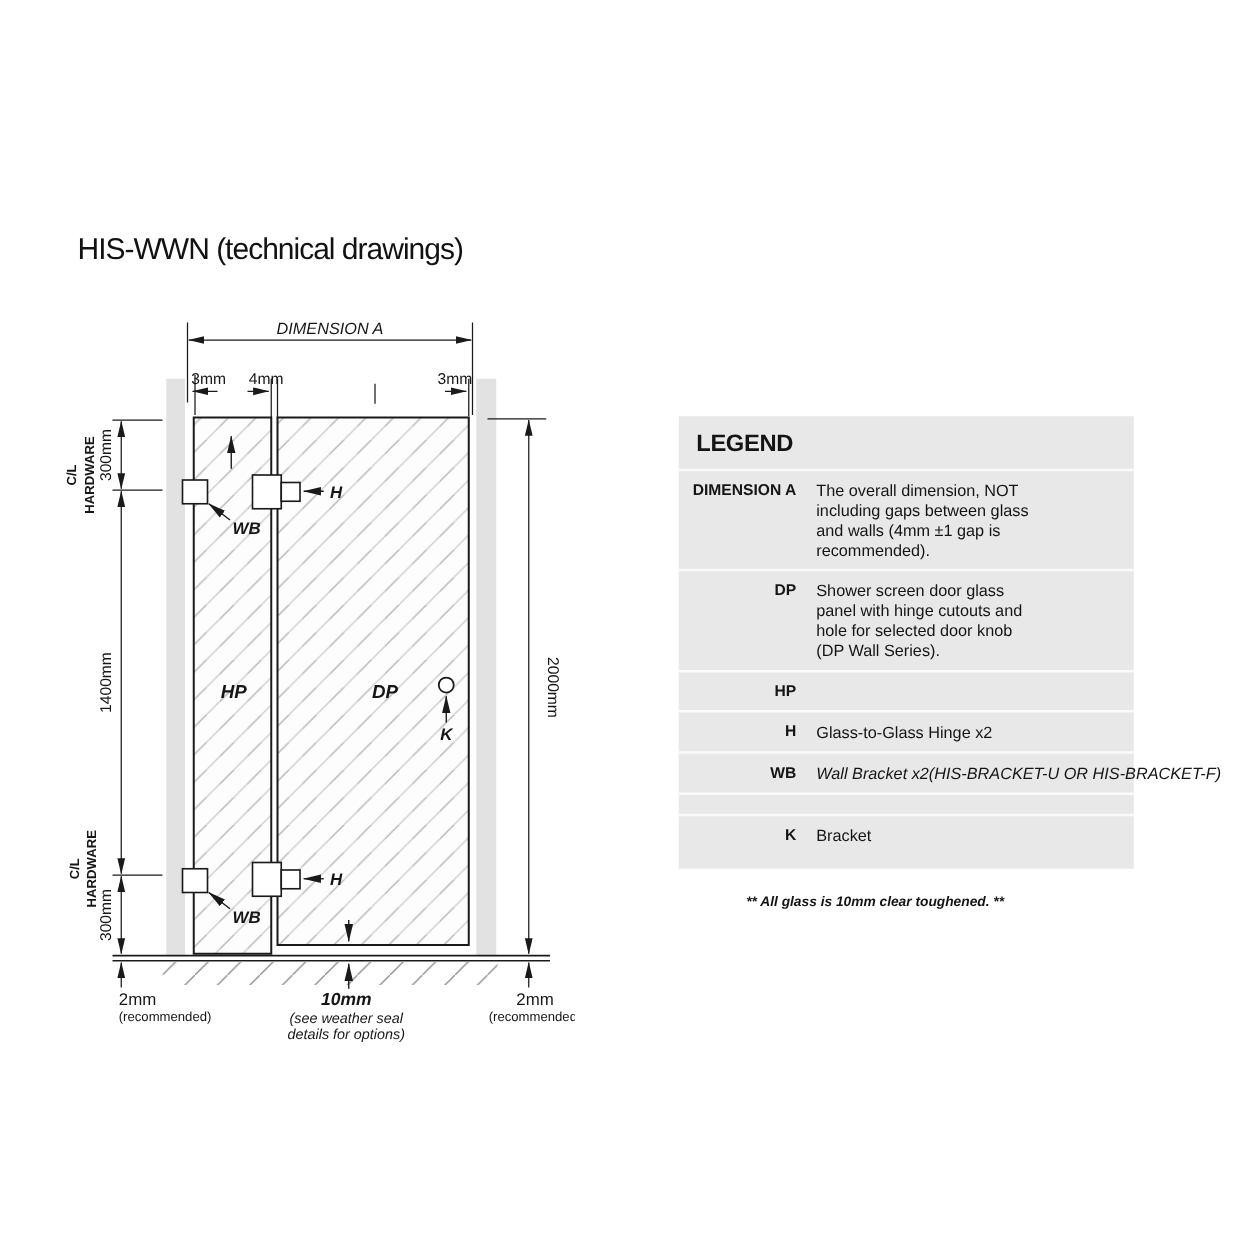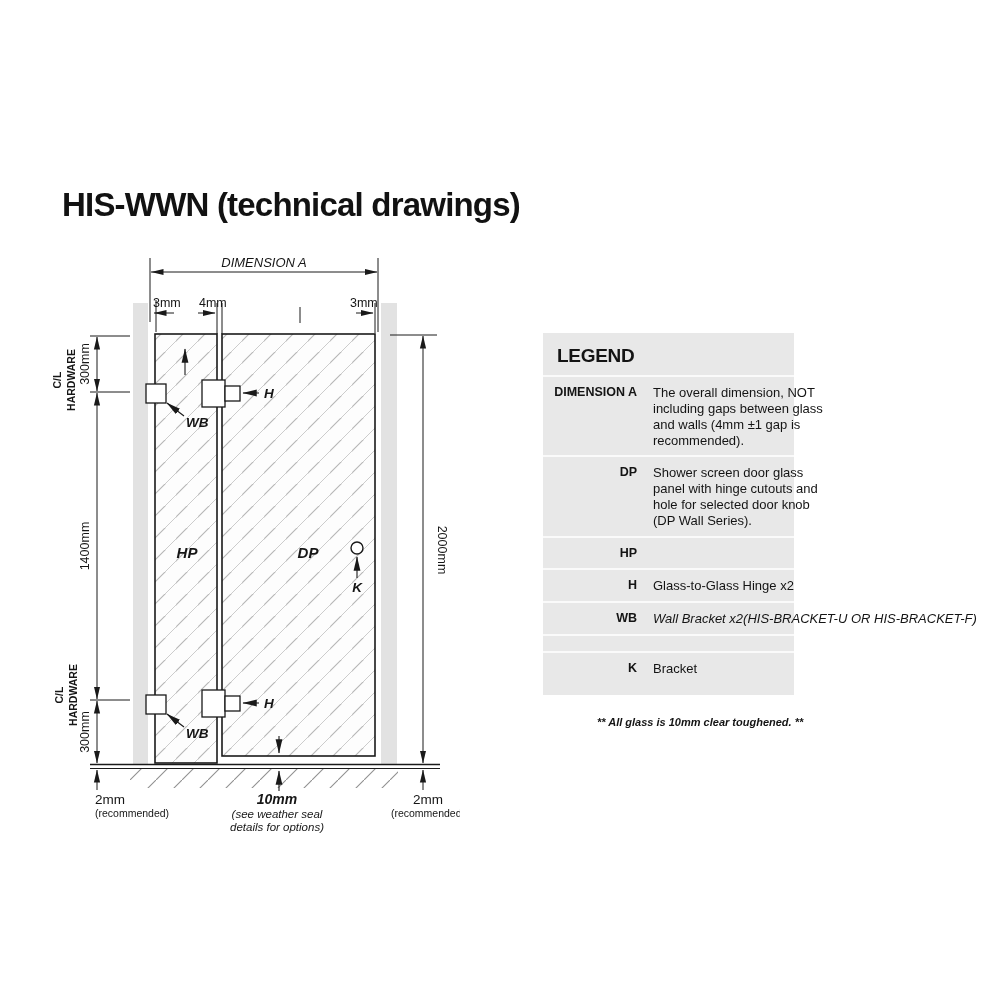--- a/index.html
+++ b/index.html
@@ -2,27 +2,27 @@
 <html><head>
 <meta charset="utf-8">
 <style>
   html,body{margin:0;padding:0;}
   body{
     width:1000px;height:1000px;position:relative;background:#ffffff;
     font-family:"Liberation Sans",sans-serif;color:#161616;overflow:hidden;
   }
   .page-title{
     position:absolute;left:62px;top:186px;
-    font-size:33px;font-weight:700;letter-spacing:-0.8px;color:#121212;
+    font-size:24px;font-weight:400;letter-spacing:-0.8px;color:#121212;
     white-space:nowrap;
   }
   svg.drawing{position:absolute;left:50px;top:250px;}
   svg.drawing text{fill:#161616;}
   .legend{
-    position:absolute;left:543px;top:333px;width:251px;
+    position:absolute;left:543px;top:333px;width:364px;
     background:#e8e8e8;box-sizing:border-box;
     padding:10px 12px 12px 10px;color:#141414;
   }
   .legend-heading{
     font-size:19px;font-weight:700;letter-spacing:-0.3px;
     padding:2px 0 8px 4px;
   }
   .lg-divider{height:2px;background:#fafafa;margin:0 -12px 0 -10px;}
   .legend-row{display:flex;padding:8px 0 7px 0;}
   .legend-row.empty{height:15px;padding:0;}

